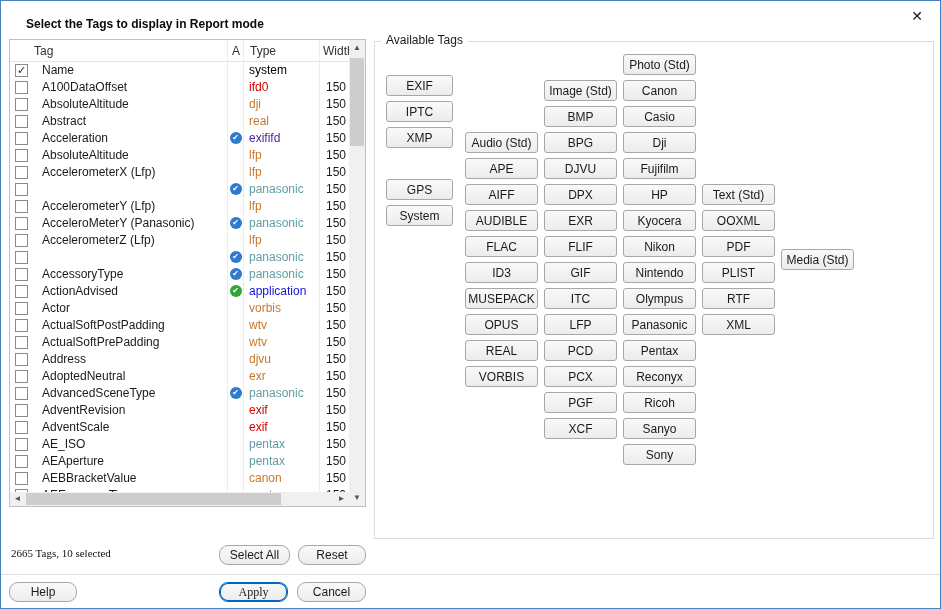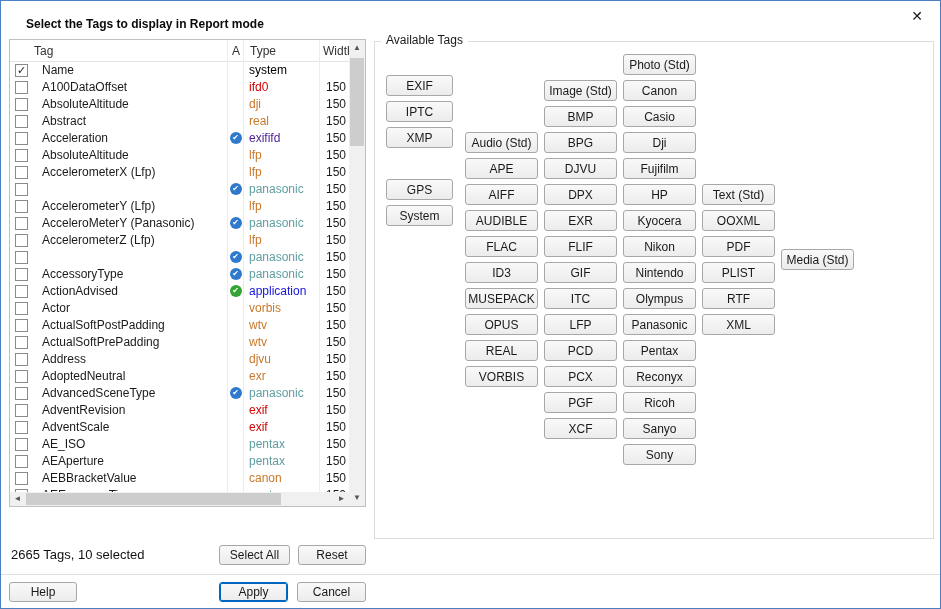--- a/index.html
+++ b/index.html
@@ -63,30 +63,30 @@
             background:linear-gradient(#f9f9f9,#ececec); font-family:inherit;
             font-size:12px; color:#1a1a1a; width:100%; cursor:default; }
   .side-a { position:absolute; left:11px; top:33px; width:67px; }
   .side-b { position:absolute; left:11px; top:137px; width:67px; }
   .side-a .tagbtn, .side-b .tagbtn { margin-bottom:5px; }
   .tagcols { position:absolute; left:90px; top:12px; display:flex;align-items:center; }
   .tagcol { width:73px; margin-right:6px; display:flex; flex-direction:column; }
   .tagcol .tagbtn { margin-bottom:5px; }
 
   
-  .status { position:absolute; left:10px; top:546px; font-size:13px; color:#111; }
-  .pushbtn { position:absolute; height:20px; border:1px solid #a7a7a7; border-radius:3px;
+  .status { position:absolute; left:10px; top:546px; font-size:11px; color:#111;font-family:Liberation Serif, serif; }
+  .pushbtn { position:absolute; height:20px; border:1px solid #a7a7a7; border-radius:9px;
              background:linear-gradient(#f9f9f9,#ececec); font-family:inherit;
              font-size:12px; color:#1a1a1a; cursor:default; }
   .btn-select-all { left:218px; top:544px; width:71px; }
   .btn-reset      { left:297px; top:544px; width:68px; }
   .divider { position:absolute; left:0; right:0; top:573px; height:1px; background:#e0e0e0; }
   .btn-help   { left:8px;   top:581px; width:68px; }
   .btn-apply  { left:218px; top:581px; width:69px;
-                border:1px solid #0067c0; box-shadow: inset 0 0 0 1px #0067c0; }
+                border:1px solid #0067c0; box-shadow: inset 0 0 0 1px #0067c0; font-family: Liberation Serif, serif; }
   .btn-cancel { left:296px; top:581px; width:69px; }
 </style>
 </head>
 <body>
 
 <div class="dialog">
 
   <div class="titlebar">
     <span class="title">Select the Tags to display in Report mode</span>
     <span class="close-btn">✕</span>

